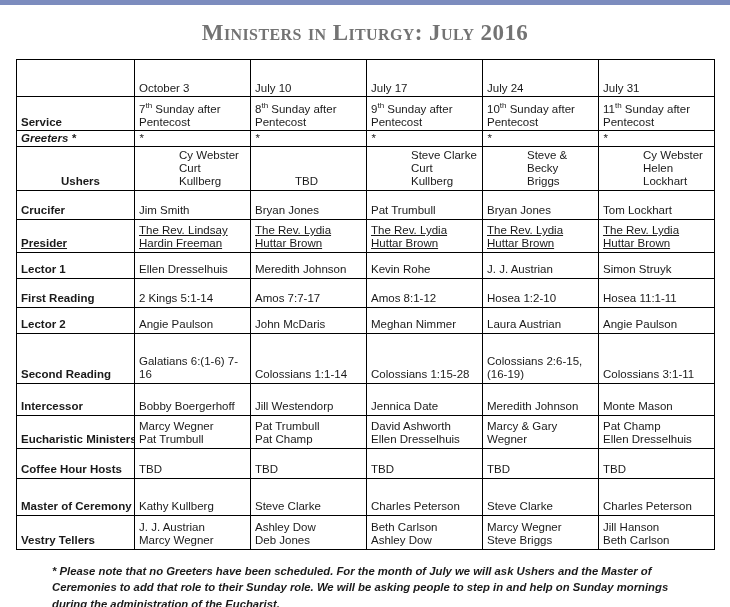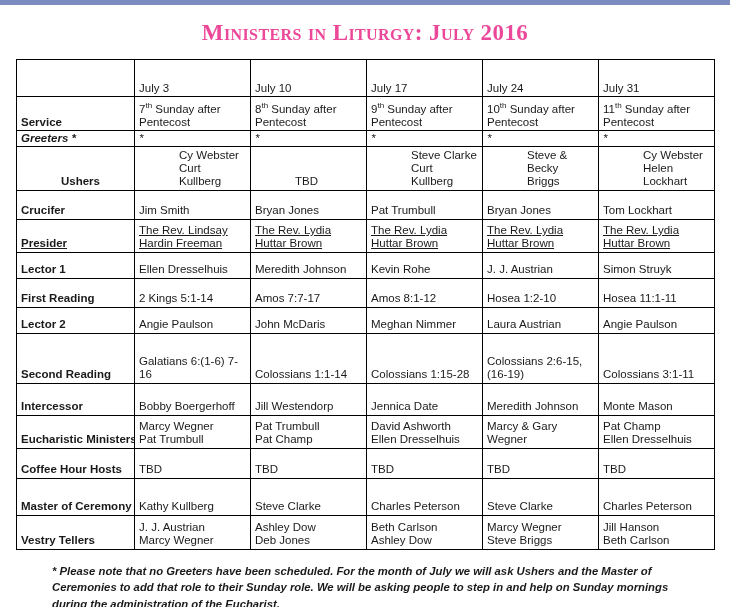--- a/index.html
+++ b/index.html
@@ -23,21 +23,21 @@
     padding: 0 16px;
     box-sizing: border-box;
   }
   #doc-title {
     font-family: "Liberation Serif", serif;
     font-weight: bold;
     font-size: 23px;
     text-align: center;
     letter-spacing: 0.4px;
     margin: 15px 0 13px 0;
-    color: #ec4899;
+    color: #737373;
     font-variant: small-caps;
     white-space: nowrap;
   }
   table.schedule {
     border-collapse: collapse;
     table-layout: fixed;
     width: 698px;
     margin: 0 auto;
     background: #fff;
   }
@@ -113,21 +113,21 @@
       <col class="c-label">
       <col class="c-week">
         <col class="c-week">
         <col class="c-week">
         <col class="c-week">
         <col class="c-week">
     </colgroup>
     <tbody id="table-body">
         <tr class="r-head">
           <td></td>
-          <td class="datehead">July 3</td>
+          <td class="datehead">October 3</td>
           <td class="datehead">July 10</td>
           <td class="datehead">July 17</td>
           <td class="datehead">July 24</td>
           <td class="datehead">July 31</td>
         </tr>
         <tr class="r-service">
           <td class="rowlabel">Service</td>
           <td class="cell"><span>7</span><span class="ord">th</span><span> Sunday after Pentecost</span></td>
           <td class="cell"><span>8</span><span class="ord">th</span><span> Sunday after Pentecost</span></td>
           <td class="cell"><span>9</span><span class="ord">th</span><span> Sunday after Pentecost</span></td>

